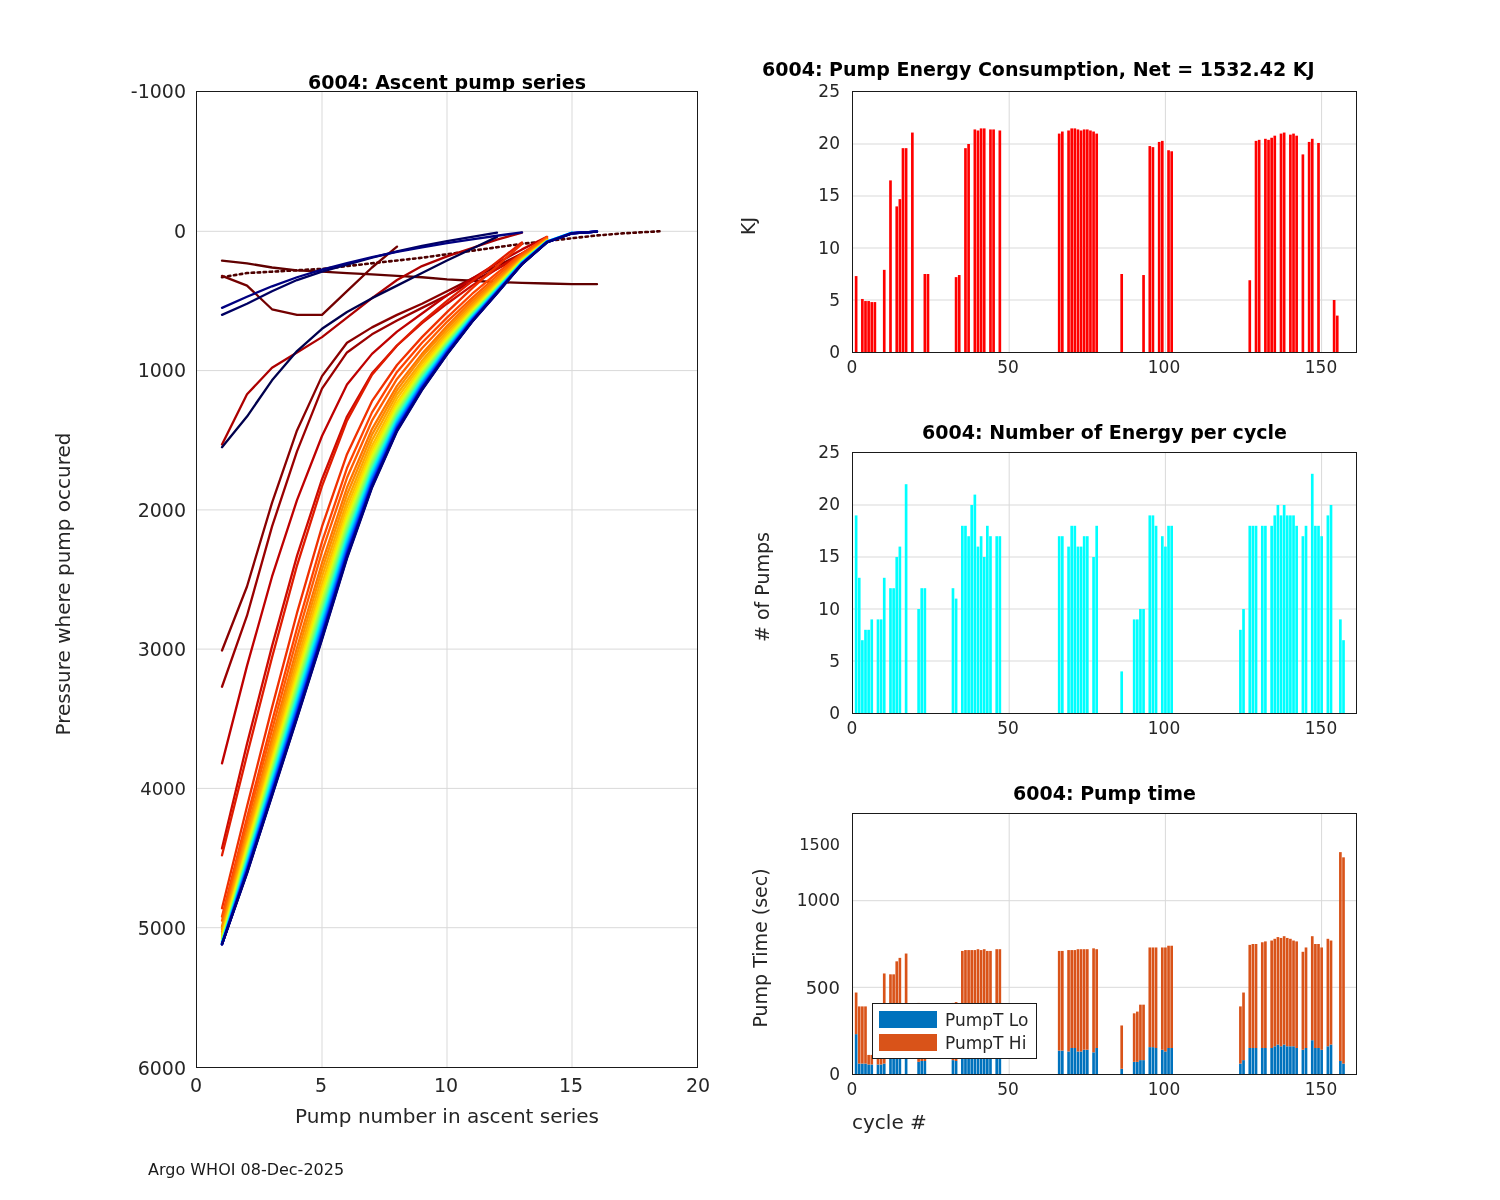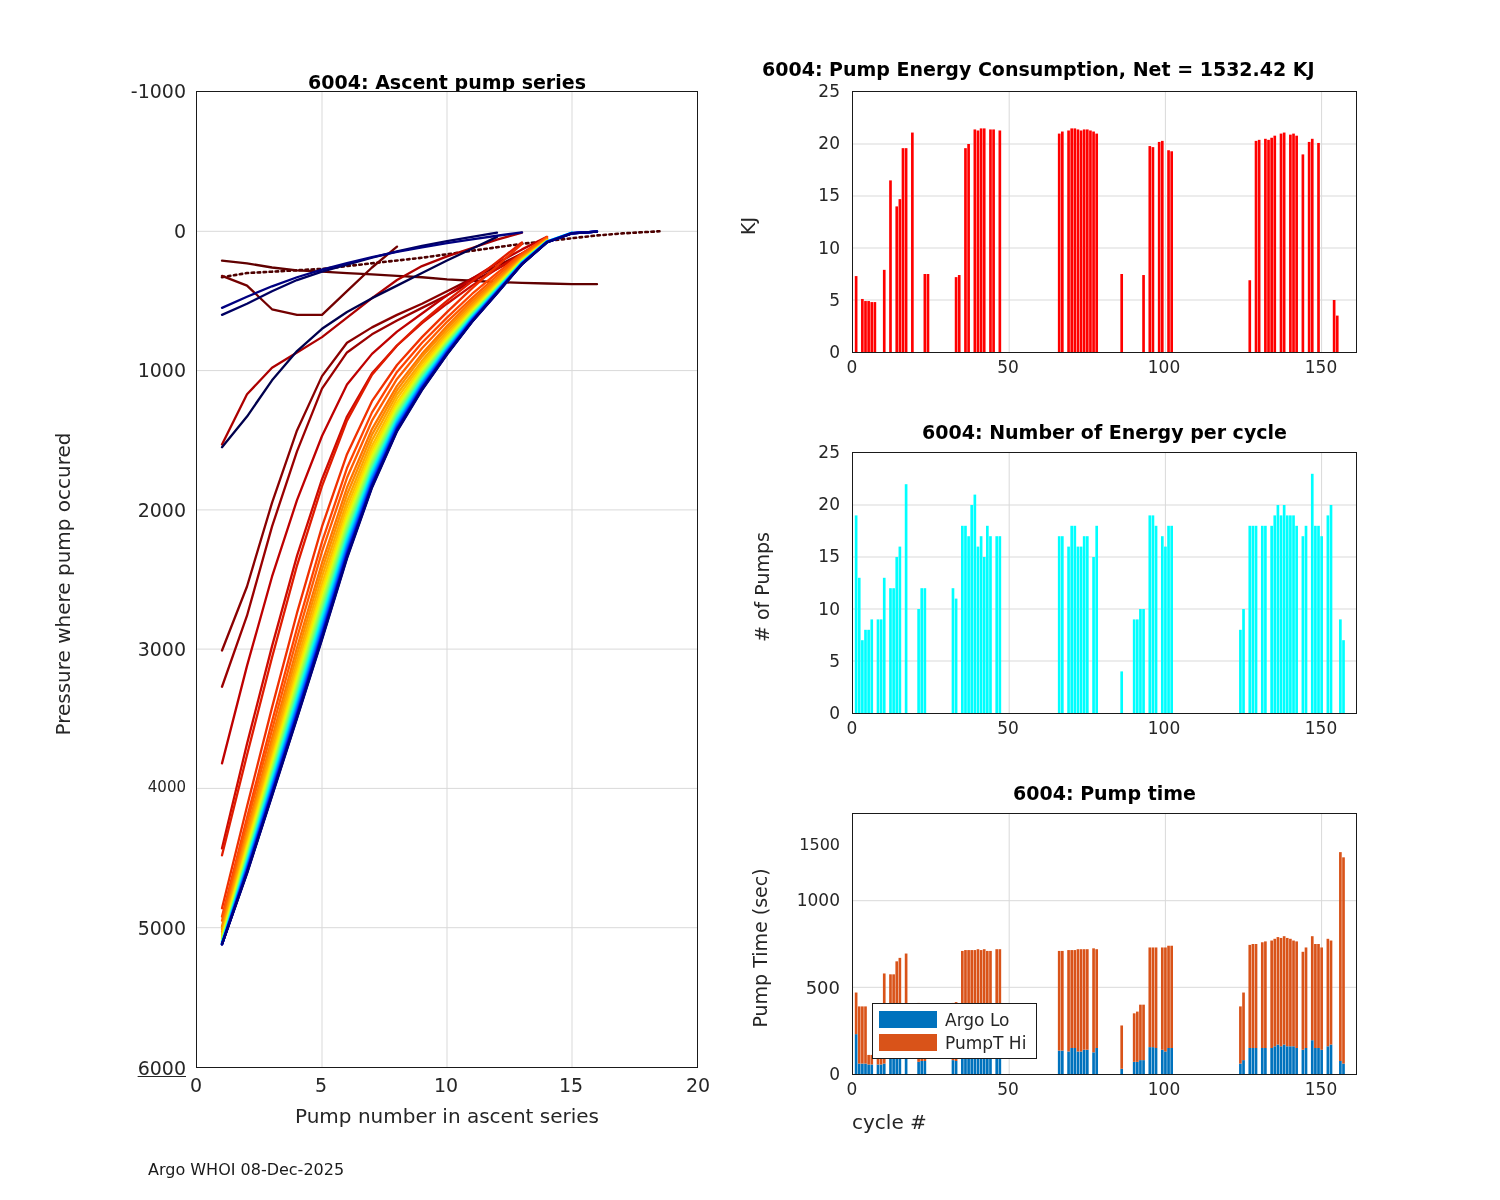--- a/index.html
+++ b/index.html
@@ -31,23 +31,23 @@
 
 <div class="panel">
 
   <div class="ptitle" style="left:196px;top:58px;width:502px;font-size:19px;margin-top:13px;">6004: Ascent pump series</div>
 
   <div class="ytick" style="left:90px;top:80px;width:96px;font-size:19px;">-1000</div>
   <div class="ytick" style="left:90px;top:220px;width:96px;font-size:19px;">0</div>
   <div class="ytick" style="left:90px;top:359px;width:96px;font-size:19px;">1000</div>
   <div class="ytick" style="left:90px;top:499px;width:96px;font-size:19px;">2000</div>
   <div class="ytick" style="left:90px;top:638px;width:96px;font-size:19px;">3000</div>
-  <div class="ytick" style="left:90px;top:778px;width:96px;font-size:15px;">4000</div>
+  <div class="ytick" style="left:90px;top:778px;width:96px;font-size:18px;">4000</div>
   <div class="ytick" style="left:90px;top:917px;width:96px;font-size:19px;">5000</div>
-  <div class="ytick" style="left:90px;top:1057px;width:96px;font-size:19px;text-decoration:underline;">6000</div>
+  <div class="ytick" style="left:90px;top:1057px;width:96px;font-size:19px;">6000</div>
 
   <div class="axlabel vrot" style="left:-237px;top:572px;width:600px;text-align:center;font-size:20px;">Pressure where pump occured</div>
 
   <div class="frame" style="left:196px;top:91px;width:502px;height:977px;">
     <svg width="500" height="975" viewBox="0 0 500 975">
       <g stroke="#d9d9d9" stroke-width="1">
         <line x1="125" y1="0" x2="125" y2="975"></line>
         <line x1="250" y1="0" x2="250" y2="975"></line>
         <line x1="375" y1="0" x2="375" y2="975"></line>
         <line x1="0" y1="139.3" x2="500" y2="139.3"></line>
@@ -504,21 +504,21 @@
           <rect x="486.05" y="38.13" width="2.66" height="208.87" fill="#D95319"></rect>
           <rect x="489.18" y="249.60" width="2.66" height="10.40" fill="#0072BD"></rect>
           <rect x="489.18" y="43.33" width="2.66" height="206.27" fill="#D95319"></rect>
         </g>
     </svg>
   </div>
 
   <div class="legendbox" style="left:872px;top:1003px;width:165px;height:56px;">
     <div class="legrow">
       <span class="legsw" style="background:#0072BD;"></span>
-      <span class="legtx" style="font-size:17px;">Argo Lo</span>
+      <span class="legtx" style="font-size:17px;">PumpT Lo</span>
     </div>
     <div class="legrow">
       <span class="legsw" style="background:#D95319;"></span>
       <span class="legtx" style="font-size:17px;">PumpT Hi</span>
     </div>
   </div>
 
   <div class="xtick" style="left:827px;top:1079px;width:50px;font-size:17px;">0</div>
   <div class="xtick" style="left:983px;top:1079px;width:50px;font-size:17px;">50</div>
   <div class="xtick" style="left:1139px;top:1079px;width:50px;font-size:17px;">100</div>

